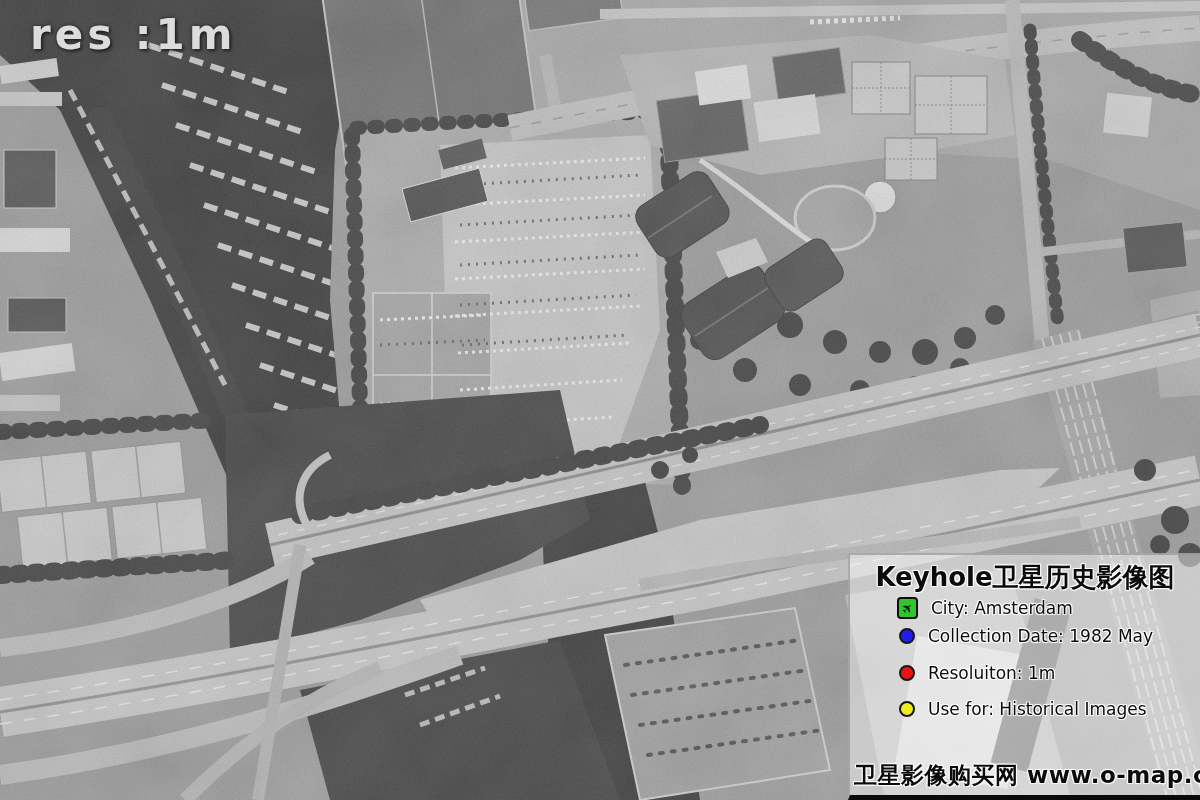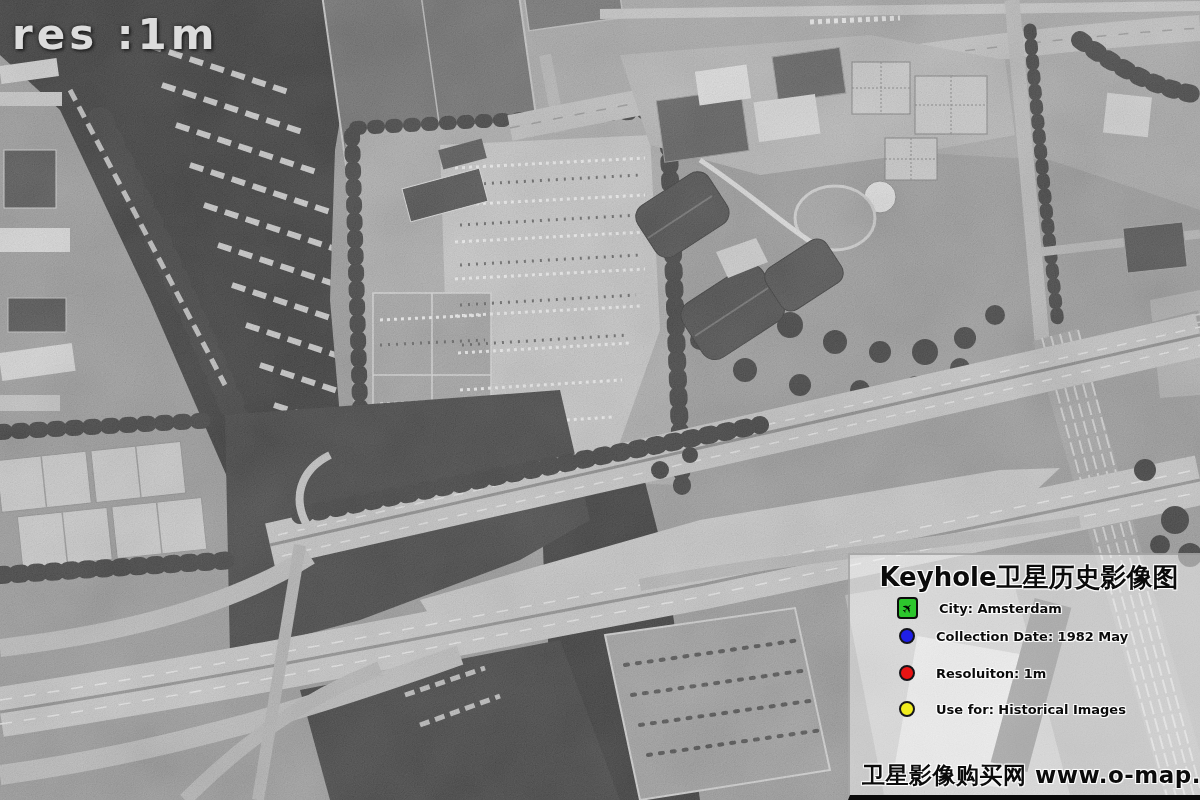--- a/index.html
+++ b/index.html
@@ -1,49 +1,49 @@
 <!DOCTYPE html>
 <html><head>
 <meta charset="utf-8">
 <style>
   html,body{margin:0;padding:0;background:#000;}
   #stage{position:relative;width:1200px;height:800px;overflow:hidden;
          background:#8d8d8d;font-family:"DejaVu Sans","Liberation Sans",sans-serif;}
   #scene{position:absolute;left:0;top:0;width:1200px;height:800px;}
 
   
-  .res-label{position:absolute;left:12px;top:10px;z-index:5;
+  .res-label{position:absolute;left:30px;top:10px;z-index:5;
     font-size:42px;font-weight:bold;color:#dcdcdc;letter-spacing:4px;
     text-shadow:0 0 4px rgba(0,0,0,.55),2px 2px 3px rgba(0,0,0,.45);}
 
   
   .panel{position:absolute;left:848px;top:553px;width:352px;height:247px;z-index:6;
     background:rgba(255,255,255,0.45);
     border-top:2px solid rgba(150,150,150,.7);
     border-left:2px solid rgba(150,150,150,.7);
     border-bottom:5px solid #0a0a0a;
     box-sizing:border-box;}
   .halo{color:#0b0b0b;
     text-shadow:1px 1px 0 rgba(255,255,255,.85),-1px -1px 0 rgba(255,255,255,.85),
                 1px -1px 0 rgba(255,255,255,.85),-1px 1px 0 rgba(255,255,255,.85),
-                0 0 3px rgba(255,255,255,.9);padding-left:8px;}
+                0 0 3px rgba(255,255,255,.9);}
   .panel-title{margin-top:7px;text-align:center;font-size:26px;font-weight:bold;
     line-height:30px;white-space:nowrap;}
   .legend{margin-top:5px;}
   .legend-row{display:flex;align-items:center;height:22px;margin-left:47px;}
   .legend-row + .legend-row{margin-top:6px;}
   .legend-row.gap-lg{margin-top:15px;}
   .legend-row.gap-md{margin-top:14px;}
   .legend-icon{flex:0 0 auto;margin-right:13px;}
   .icon-airport{width:17px;height:18px;border:2px solid #0d0d0d;border-radius:4px;
     display:flex;align-items:center;justify-content:center;
     font-size:13px;line-height:1;color:#000;}
   .icon-airport span{transform:rotate(-45deg);display:block;}
   .icon-dot{width:12px;height:12px;border:2px solid #15151a;border-radius:50%;margin-left:2px;}
-  .legend-label{font-size:13px;font-weight:bold;white-space:nowrap;}
+  .legend-label{font-size:17px;font-weight:normal;white-space:nowrap;}
   .panel-footer{position:absolute;left:4px;bottom:4px;font-size:23px;font-weight:bold;
     white-space:nowrap;letter-spacing:0.5px;}
 </style>
 </head>
 <body>
 
 <div id="stage">
 
   <svg id="scene" viewBox="0 0 1200 800" preserveAspectRatio="none" aria-hidden="true">
     <defs>

